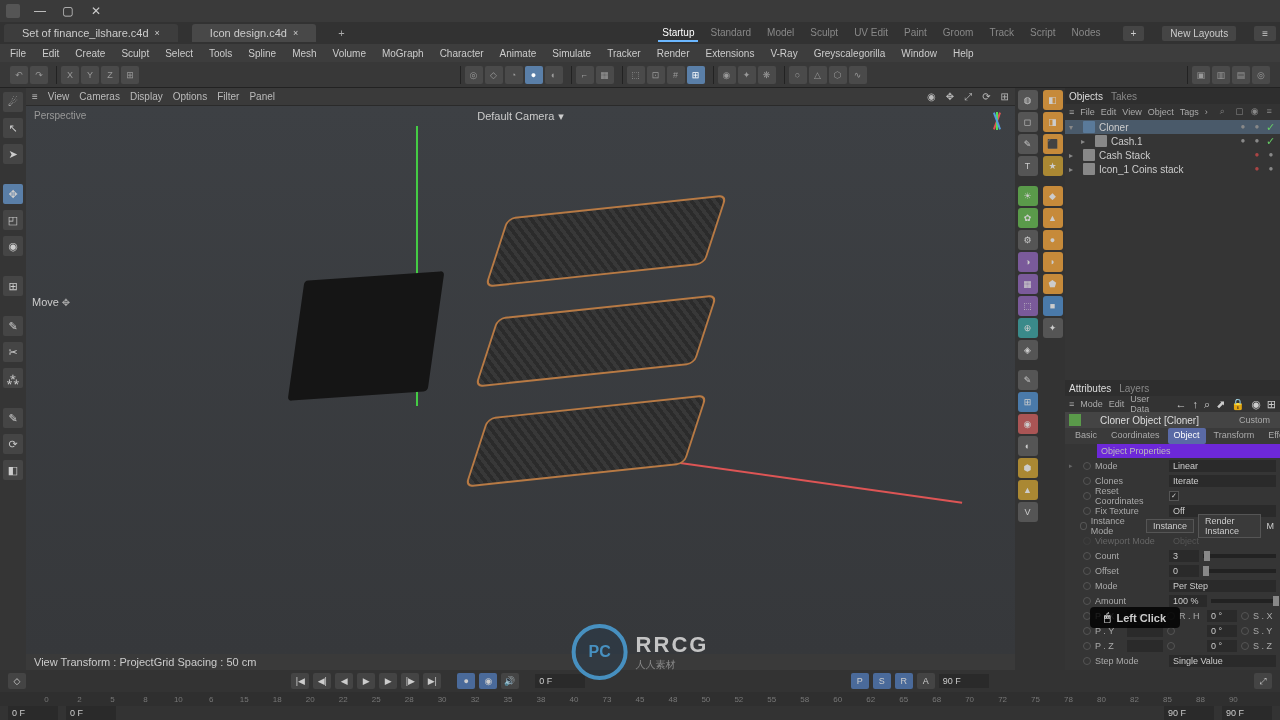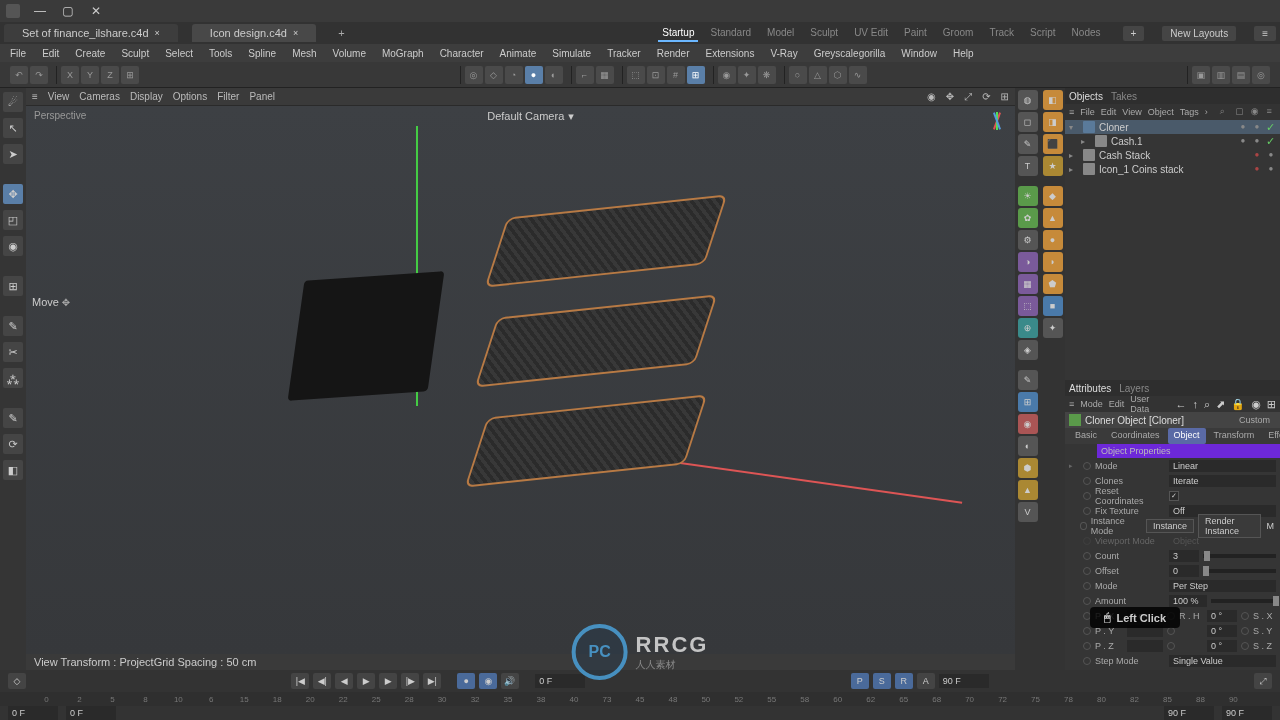--- a/index.html
+++ b/index.html
@@ -29,21 +29,21 @@
 .main { display: flex; height: 582px; }
 .left-toolbar { width: 26px; background: #353535; display: flex; flex-direction: column; gap: 6px; padding: 4px 2px; align-items: center; }
 .left-toolbar .tbtn { width: 20px; height: 20px; background: #454545; border-radius: 2px; display:flex; align-items:center; justify-content:center; }
 .left-toolbar .tbtn.active { background: #5a7fa8; }
 .left-toolbar .gap { height: 8px; }
 .viewport { flex: 1; background: #3a3a3a; display: flex; flex-direction: column; position: relative; }
 .vp-menubar { height: 18px; background: #3a3a3a; display: flex; align-items: center; padding: 0 6px; gap: 10px; border-bottom:1px solid #2a2a2a;}
 .vp-menubar .vm { font-size: 10px; color: #bbb; }
 .vp-canvas { flex: 1; background: linear-gradient(180deg, #3d4044 0%, #36383b 100%); position: relative; overflow: hidden; }
 .vp-label { position: absolute; top: 4px; left: 8px; font-size: 10px; color: #999; }
-.vp-camera { position: absolute; top: 4px; left: 50%; transform: translateX(-50%); font-size: 10px; color: #aaa; display:flex; gap:4px;margin-left:10px;}
+.vp-camera { position: absolute; top: 4px; left: 50%; transform: translateX(-50%); font-size: 10px; color: #aaa; display:flex; gap:4px;}
 .vp-axis { position: absolute; top: 6px; right: 8px; width: 20px; height: 60px; }
 .vp-axis .ax { width:2px; height:18px; position:absolute; left:9px; }
 .vp-footer { height: 16px; background: #3a3a3a; display: flex; align-items: center; padding: 0 8px; font-size: 10px; color: #888; }
 .move-label { position:absolute; left:6px; top:190px; font-size:10px; color:#aaa;}
 .right-iconcols { width: 50px; background: #333; display: flex; }
 .ric { width: 25px; display: flex; flex-direction: column; gap: 2px; padding: 2px 1px; align-items:center;}
 .ric .rbtn { width: 20px; height: 20px; border-radius: 3px; display:flex; align-items:center; justify-content:center; font-size:9px;}
 .c-blue{background:#4a7aaa;} .c-green{background:#5a9a4a;} .c-orange{background:#c68a3a;} .c-purple{background:#7a5a9a;} .c-teal{background:#3a8a8a;} .c-gray{background:#555;} .c-gold{background:#aa8833;} .c-red{background:#aa5555;}
 .right-panel { width: 215px; background: #353535; display: flex; flex-direction: column; }
 .rp-tabs { height: 16px; display: flex; background:#2e2e2e; align-items:center; padding:0 4px; gap:8px;}
@@ -59,21 +59,21 @@
 .obj-row .oname{flex:1; font-size:10px; color:#ccc;}
 .obj-row .vdot{width:10px; height:10px; font-size:8px; color:#888; text-align:center;}
 .obj-row .chk{width:10px; color:#6c6;}
 .obj-row.selected{background:#4a5a6a;}
 .attr-tabs { height:16px; display:flex; background:#2e2e2e; align-items:center; padding:0 4px; gap:8px;}
 .attr-tab{font-size:10px; color:#888;} .attr-tab.active{color:#ddd;}
 .attr-menubar{height:16px; display:flex; align-items:center; padding:0 4px; gap:6px; background:#333;}
 .attr-menubar .am{font-size:9px; color:#aaa;}
 .attr-header{height:16px; background:#444; display:flex; align-items:center; padding:0 4px; gap:4px;}
 .attr-header .hic{width:12px;height:12px; background:#5a9a4a;}
-.attr-header .htxt{flex:1; font-size:10px; color:#ddd;}
+.attr-header .htxt{flex:1; font-size:10px; color:#ddd;margin-left:15px;}
 .attr-header .drop{font-size:9px; color:#aaa; padding:1px 6px;}
 .attr-subtabs{height:16px; display:flex; background:#3a3a3a; padding:0 4px; gap:2px;}
 .subtab{font-size:9px; color:#aaa; padding:2px 6px;}
 .subtab.active{background:#5a6aa6; color:#fff; border-radius:2px;}
 .attr-section-hdr{height:14px; background:#6d28d9; padding:0 4px; font-size:9px; color:#bbb; display:flex; align-items:center;margin-left:32px;}
 .attr-list{flex:1; overflow:auto;}
 .attr-row{height:15px; display:flex; align-items:center; padding:0 4px; gap:4px;}
 .attr-row .arr{width:10px; font-size:7px; color:#666;}
 .attr-row .dot{width:8px; height:8px; border-radius:50%; border:1px solid #555;}
 .attr-row .albl{width:70px; font-size:9px; color:#aaa;}

